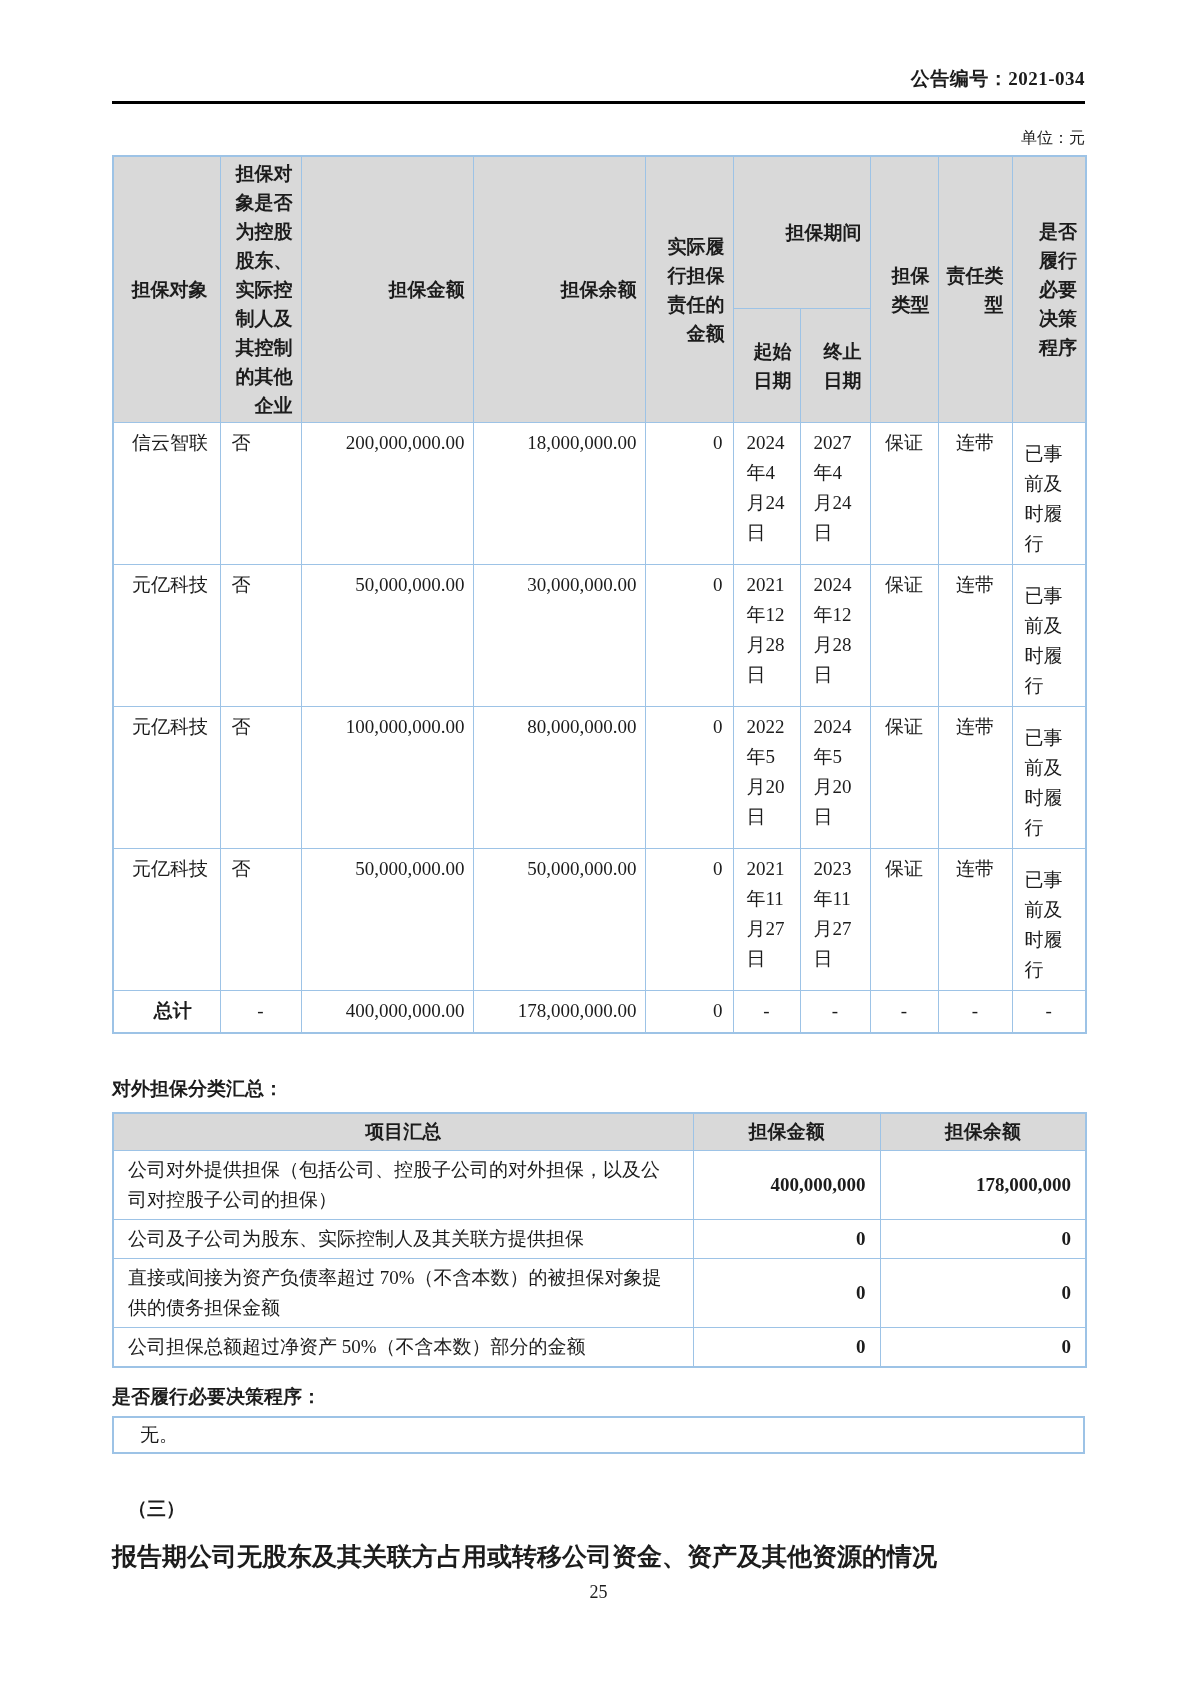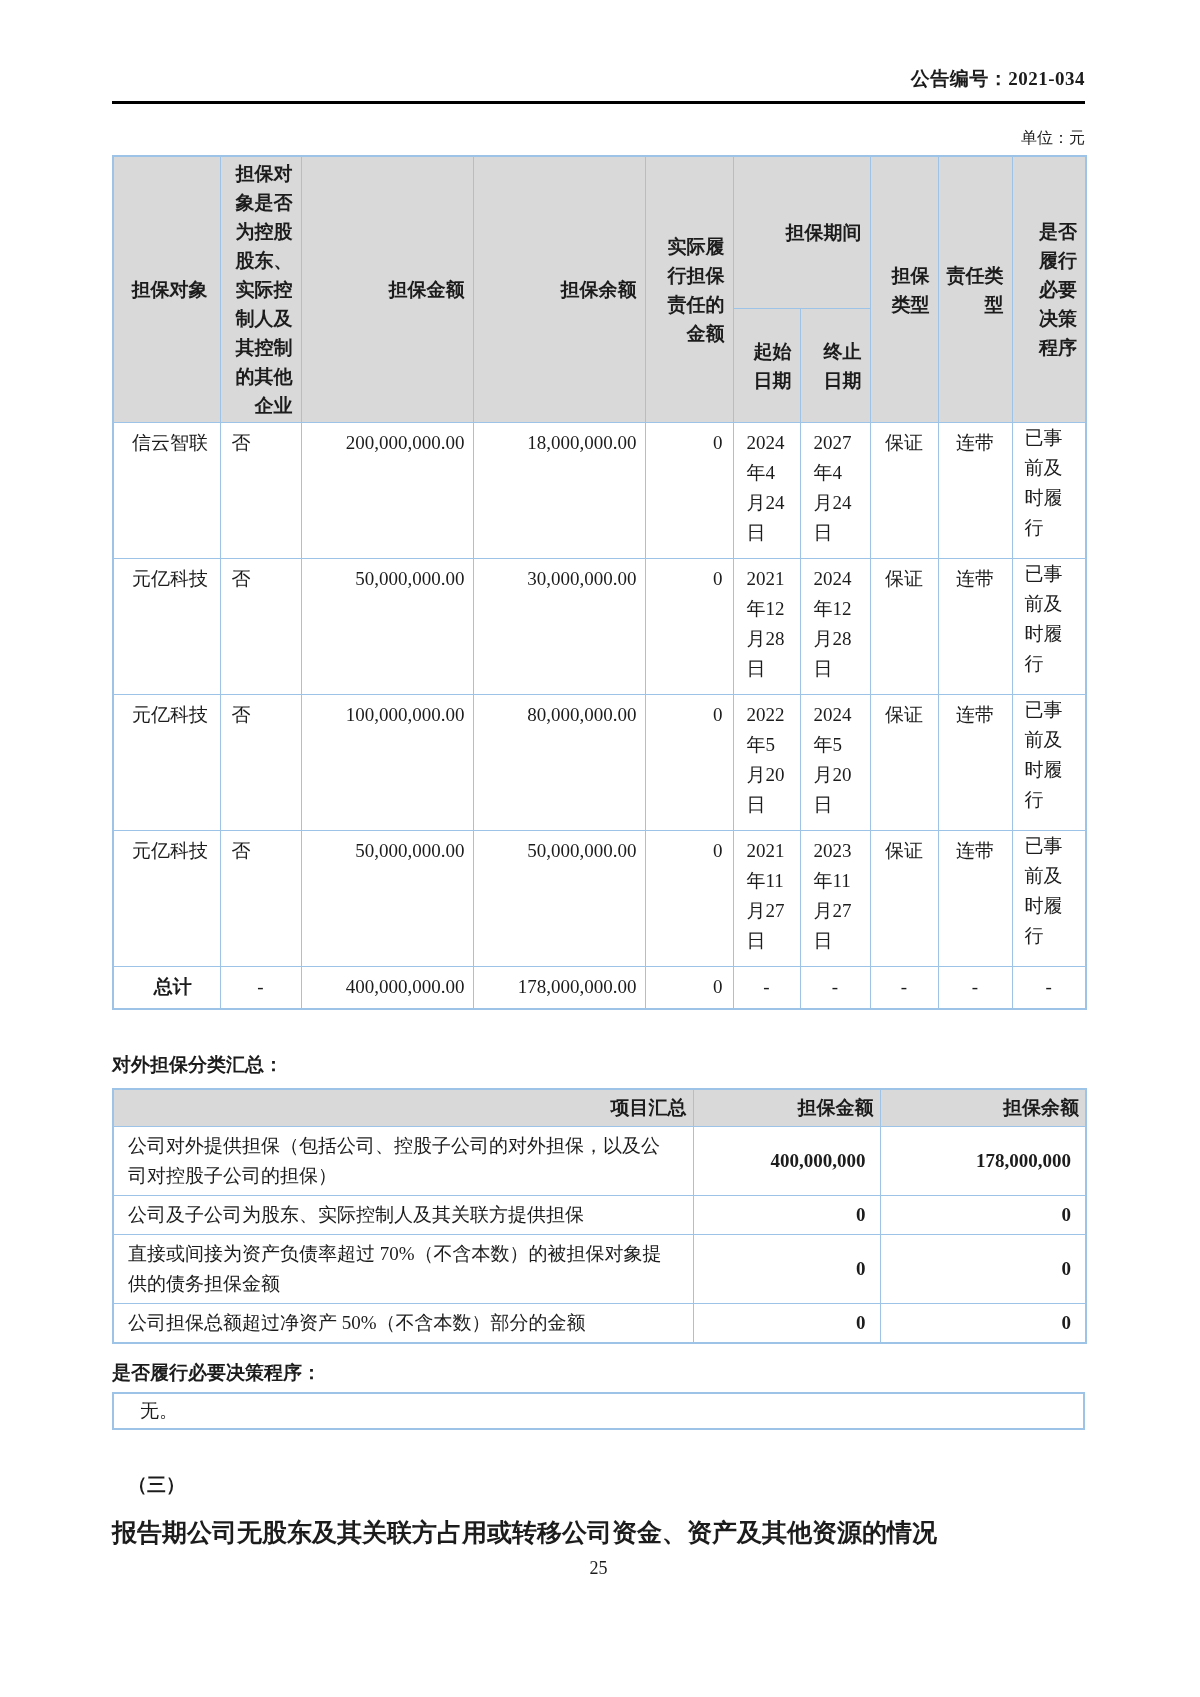--- a/index.html
+++ b/index.html
@@ -34,29 +34,29 @@
   .main tr.hrow2{height:112px;}
   .main tr.drow{height:136px;}
   .main tr.trow{height:42px;}
   .main td{vertical-align:top;line-height:30px;padding:5px 8px;}
   .main td.t-object{padding-left:18px;text-align:left;}
   .main td.t-related{padding-left:11px;text-align:left;}
   .main td.t-amount,.main td.t-balance{text-align:right;padding-right:8px;}
   .main td.t-actual{text-align:right;padding-right:10px;}
   .main td.t-date{text-align:left;padding:5px 9px 5px 13px;}
   .main td.t-type,.main td.t-liab{text-align:center;}
-  .main td.t-proc{text-align:left;padding:0 8px 5px 12px;}
+  .main td.t-proc{text-align:left;padding:16px 8px 5px 12px;}
   .main tr.trow td{vertical-align:middle;padding-top:0;padding-bottom:0;}
   .main tr.trow td.t-object{text-align:center;font-weight:bold;padding-left:20px;}
   .main tr.trow td.dash{text-align:center;}
 
   
   .summary{margin-top:8px;}
   .summary th{
-    background:var(--header-bg);font-weight:bold;text-align:right;
+    background:var(--header-bg);font-weight:bold;text-align:center;
     height:38px;vertical-align:middle;padding:2px 6px;
   }
   .summary td{vertical-align:middle;line-height:30px;padding:4px 14px;}
   .summary td.s-item{text-align:left;}
   .summary td.s-num{text-align:right;font-weight:bold;}
 
   .summary-title{margin-top:40px;font-size:19px;font-weight:bold;line-height:30px;}
   .repay-title{margin-top:14px;font-size:19px;font-weight:bold;line-height:30px;}
   .none-box{
     margin-top:4px;height:38px;border:2px solid var(--table-border);

